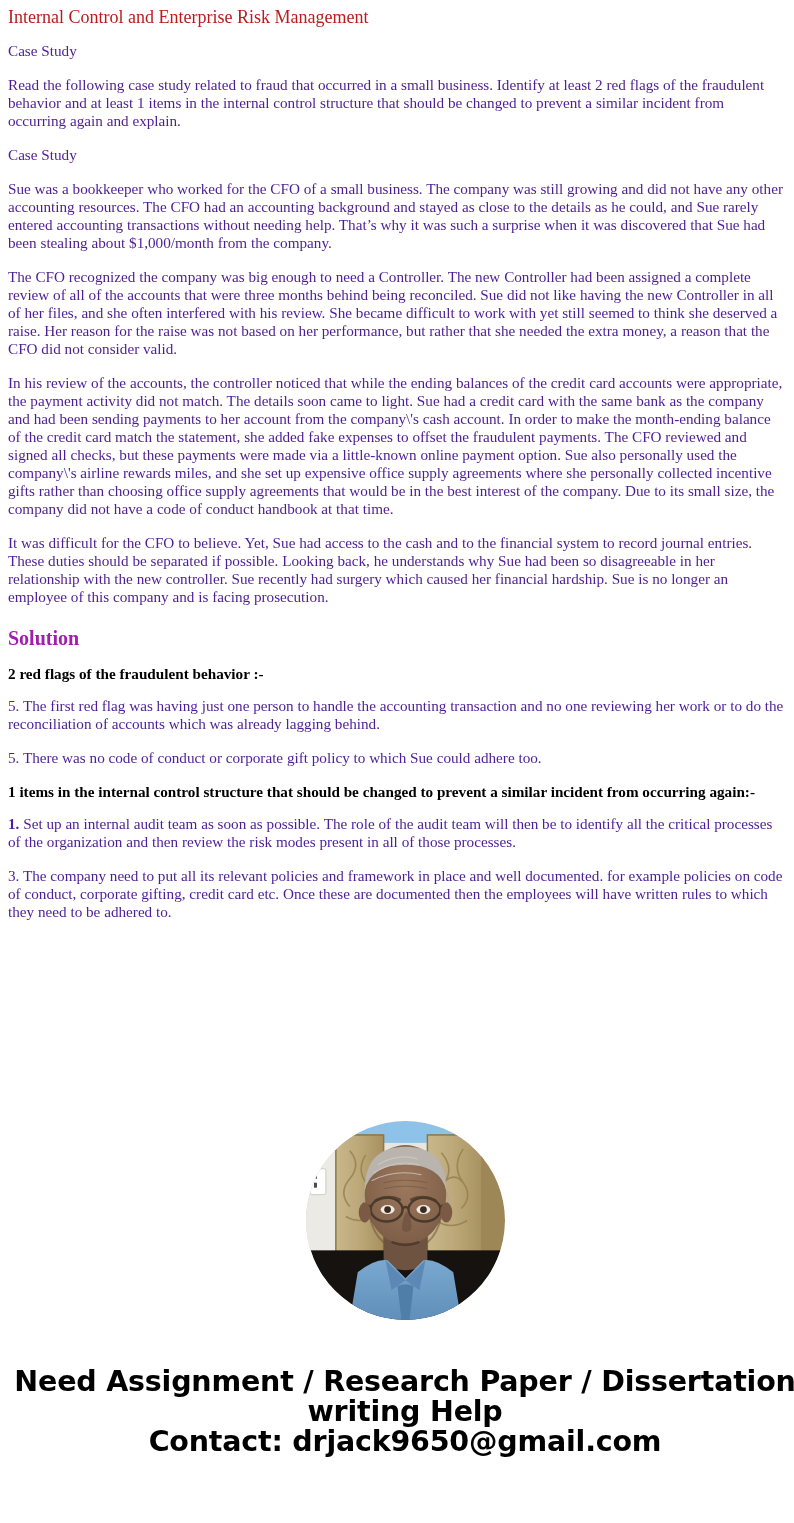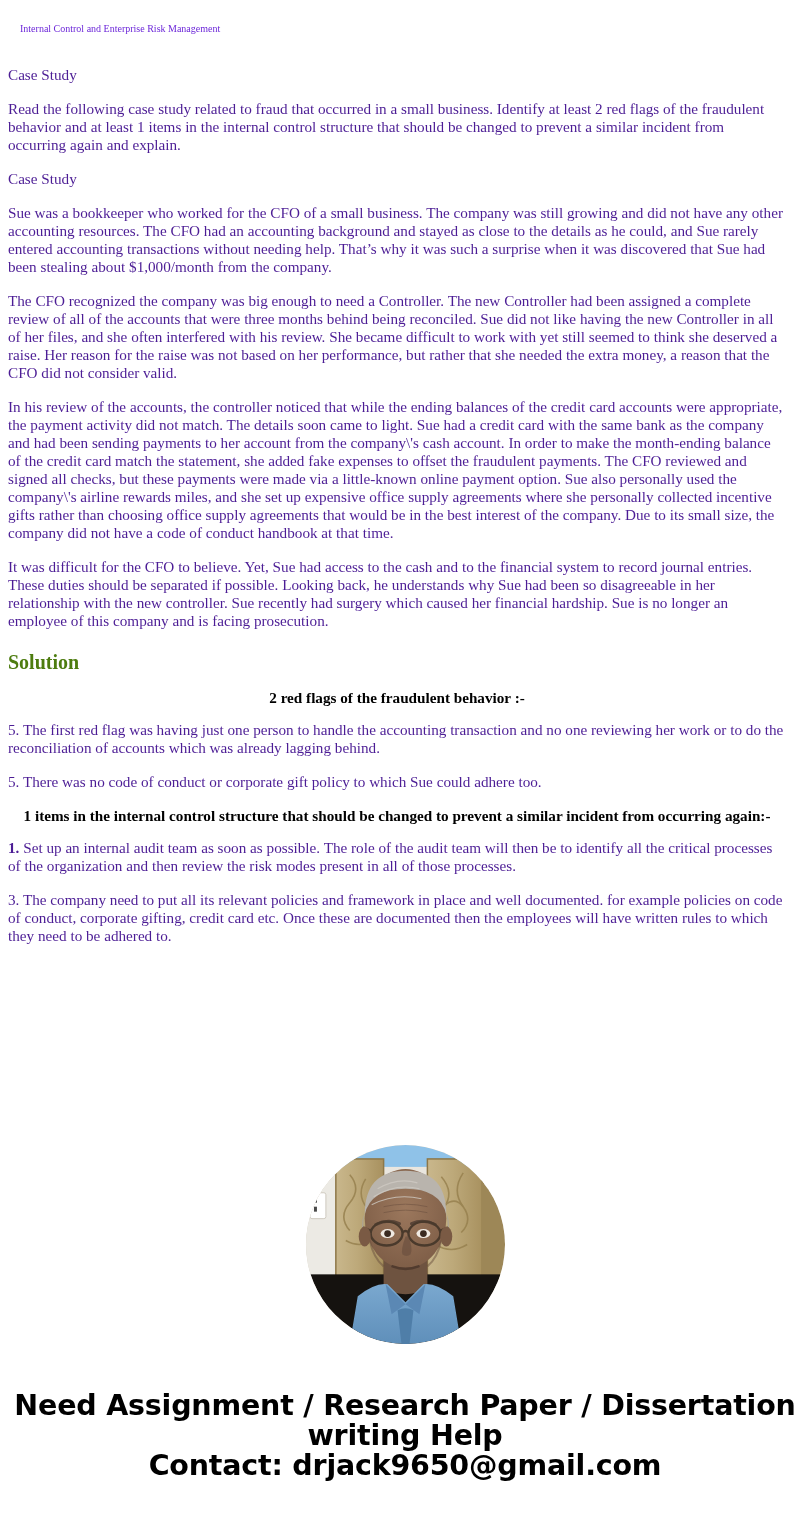--- a/index.html
+++ b/index.html
@@ -28,44 +28,43 @@
     padding: 0;
     font-size: 15.2px;
     line-height: 18px;
     text-align: left;
     color: #4c1d95;
   }
   .spacer-para { height: 16px; }
   .spacer-small { height: 14px; }
 
   p.doc-title {
-    margin: 12px;
-    font-size: 10px;
+    margin: 0;
+    font-size: 18px;
     line-height: 18px;
-    color: #6d28d9;
+    color: #b91c1c;
   }
 
   h3.solution-heading {
     margin: 0;
     padding: 0;
     font-size: 20px;
     line-height: 24px;
     font-weight: bold;
-    color: #4d7c0f;
+    color: #a21caf;
     font-family: "Liberation Serif", "DejaVu Serif", serif;
   }
 
   p.doc-para-bold {
     margin: 0;
     padding: 0;
     font-size: 15.2px;
     line-height: 18px;
     font-weight: bold;
     color: #000000;
-    text-align: center;
   }
 
   .lead-bold { font-weight: bold; }
 
   
   .photo-wrap {
     width: 794px;
     display: flex;
     justify-content: center;
     margin: 0;

